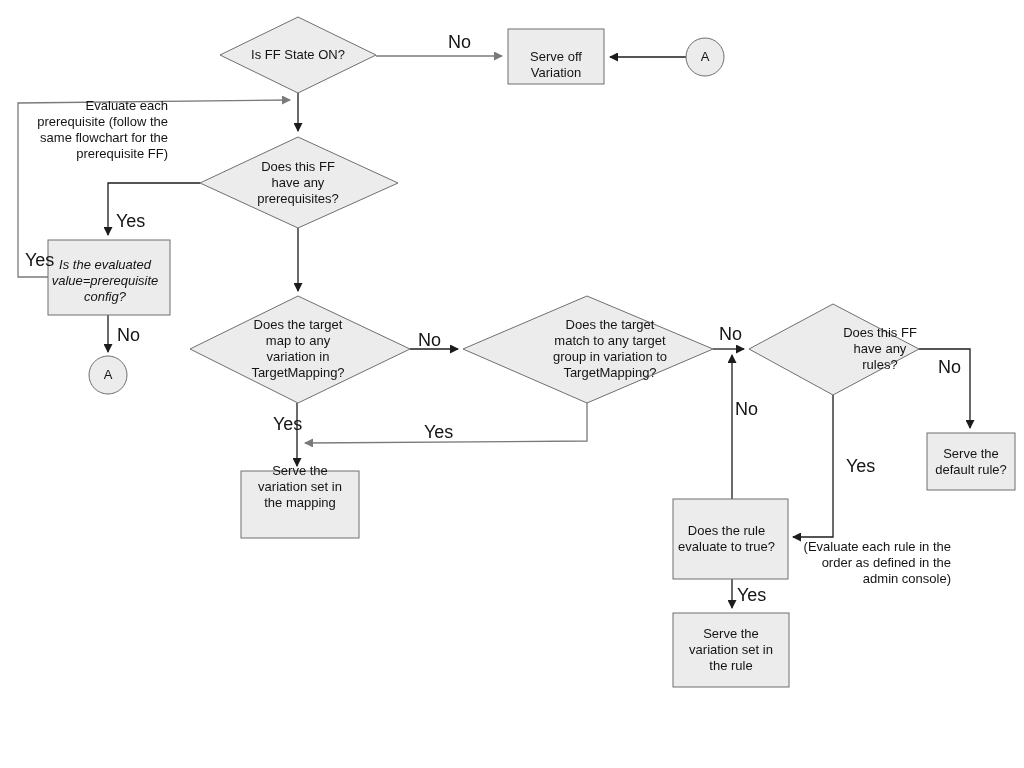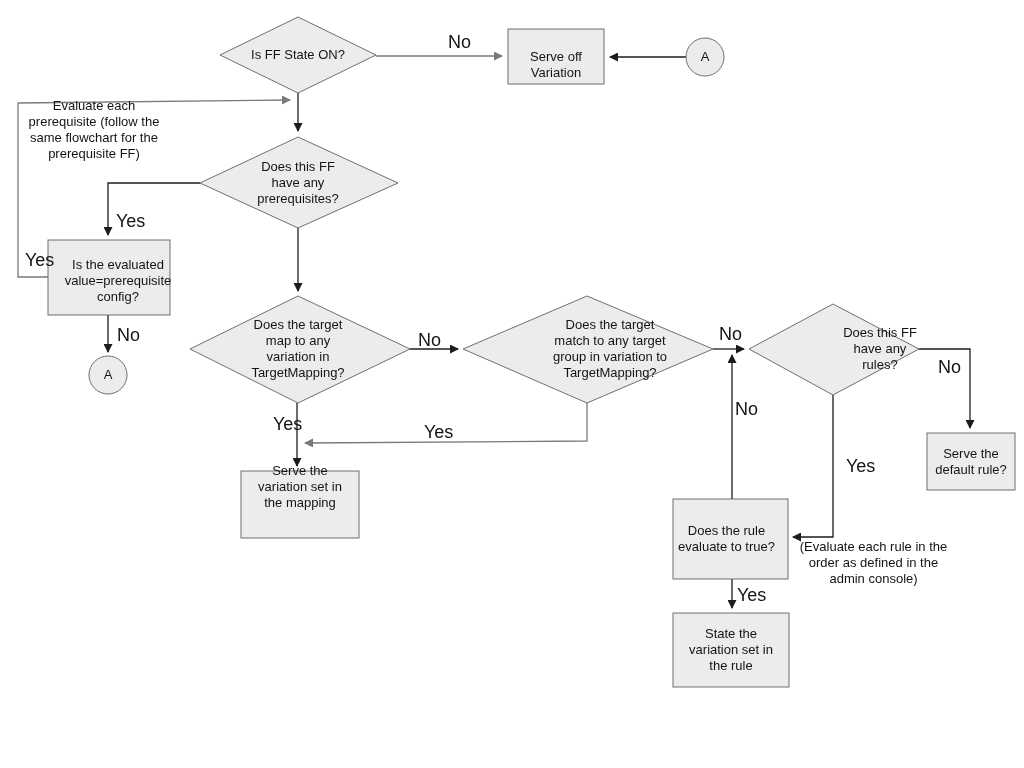--- a/index.html
+++ b/index.html
@@ -19,21 +19,21 @@
   .shape{fill:var(--node-fill);stroke:var(--node-stroke);stroke-width:1;}
   .edge{fill:none;stroke:var(--connector);stroke-width:1.3;}
   .edge.muted{stroke:var(--connector-muted);}
   .arrow-dark{fill:var(--connector);}
   .arrow-muted{fill:var(--connector-muted);}
   .node-label{
     position:absolute;display:flex;align-items:center;justify-content:center;
     text-align:center;font-size:13px;line-height:16px;color:var(--text);
   }
   .edge-label{position:absolute;font-size:18px;line-height:15px;color:var(--text);white-space:nowrap;}
-  .note{position:absolute;font-size:13px;line-height:16px;color:var(--text);text-align:center;}
+  .note{position:absolute;font-size:13px;line-height:16px;color:var(--text);text-align:right;}
 </style>
 </head>
 <body>
 
 <div class="stage">
 
   <svg width="1024" height="768" viewBox="0 0 1024 768">
     <defs>
       <marker id="m-dark" markerWidth="9" markerHeight="9" refX="8" refY="4.5" orient="auto" markerUnits="userSpaceOnUse">
         <path d="M0,0 L9,4.5 L0,9 Z" class="arrow-dark"></path>
@@ -71,28 +71,28 @@
     <rect class="shape" x="241" y="471" width="118" height="67"></rect>
     <rect class="shape" x="673" y="499" width="115" height="80"></rect>
     <rect class="shape" x="673" y="613" width="116" height="74"></rect>
     <rect class="shape" x="927" y="433" width="88" height="57"></rect>
   </svg>
 
   <div class="node-label" style="left:248px;top:27px;width:100px;height:56px;">Is FF State ON?</div>
   <div class="node-label" style="left:518px;top:29px;width:76px;height:55px;margin-top:8px;">Serve off Variation</div>
   <div class="node-label" style="left:687px;top:39px;width:36px;height:36px;">A</div>
   <div class="node-label" style="left:252px;top:148px;width:92px;height:70px;">Does this FF have any prerequisites?</div>
-  <div class="node-label" style="left:62px;top:240px;width:112px;height:81px;">Is the evaluated value=prerequisite config?</div>
+  <div class="node-label" style="left:49px;top:240px;width:112px;height:81px;font-style:italic;">Is the evaluated value=prerequisite config?</div>
   <div class="node-label" style="left:90px;top:357px;width:36px;height:36px;">A</div>
   <div class="node-label" style="left:248px;top:303px;width:100px;height:92px;">Does the target map to any variation in TargetMapping?</div>
   <div class="node-label" style="left:528px;top:303px;width:120px;height:92px;margin-left:22px;">Does the target match to any target group in variation to TargetMapping?</div>
   <div class="node-label" style="left:843px;top:314px;width:74px;height:70px;">Does this FF have any rules?</div>
   <div class="node-label" style="left:252px;top:453px;width:96px;height:67px;">Serve the variation set in the mapping</div>
   <div class="node-label" style="left:674px;top:499px;width:105px;height:80px;">Does the rule evaluate to true?</div>
-  <div class="node-label" style="left:683px;top:613px;width:96px;height:74px;">State the variation set in the rule</div>
+  <div class="node-label" style="left:683px;top:613px;width:96px;height:74px;">Serve the variation set in the rule</div>
   <div class="node-label" style="left:931px;top:433px;width:80px;height:57px;">Serve the default rule?</div>
 
   <div class="edge-label" style="left:448px;top:35px;">No</div>
   <div class="edge-label" style="left:25px;top:253px;">Yes</div>
   <div class="edge-label" style="left:116px;top:214px;">Yes</div>
   <div class="edge-label" style="left:117px;top:328px;">No</div>
   <div class="edge-label" style="left:418px;top:333px;">No</div>
   <div class="edge-label" style="left:719px;top:327px;">No</div>
   <div class="edge-label" style="left:735px;top:402px;">No</div>
   <div class="edge-label" style="left:938px;top:360px;">No</div>

